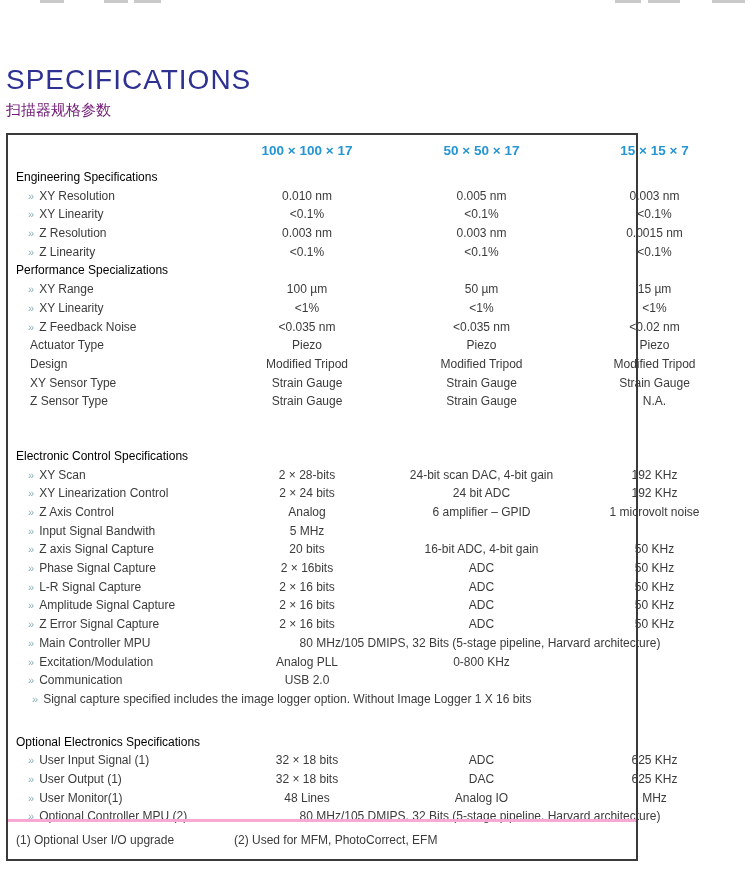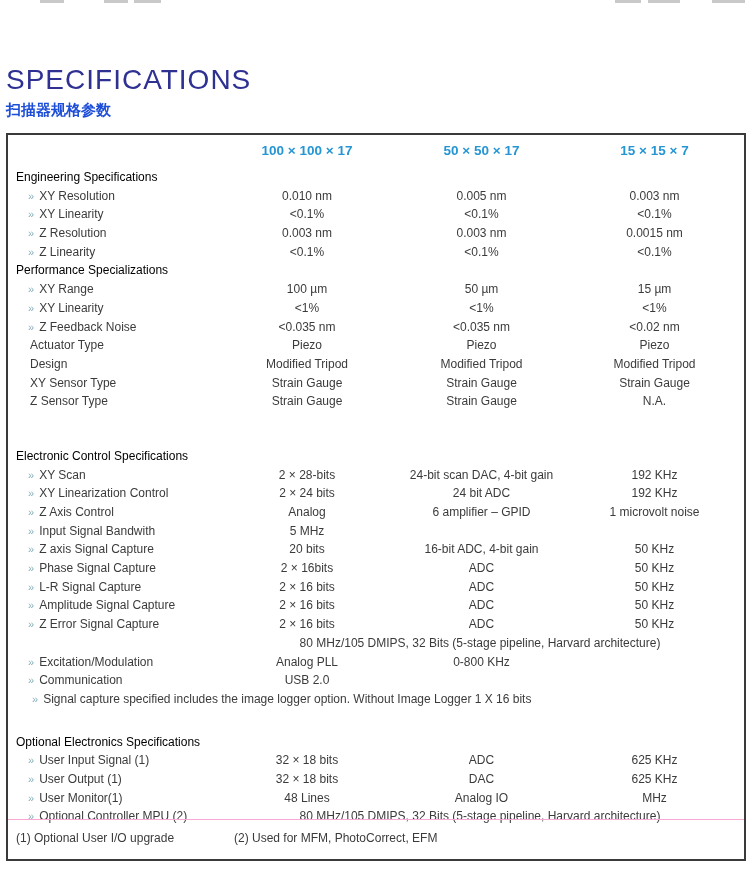--- a/index.html
+++ b/index.html
@@ -27,28 +27,28 @@
     font-size: 28px;
     font-weight: 400;
     letter-spacing: 1px;
     color: #2e3192;
   }
   .page-subtitle {
     position: absolute;
     left: 6px;
     top: 101px;
     font-size: 15px;
-    font-weight: 700;
-    color: #1d4ed8;
+    font-weight: 400;
+    color: #701a75;
   }
   .spec-table {
     position: absolute;
     left: 6px;
     top: 133px;
-    width: 740px;
+    width: 632px;
     height: 728px;
     border: 2px solid #3a3a3a;
     background: #fff;
     font-size: 12px;
   }
   .thead {
     display: grid;
     grid-template-columns: 212px 174px 175px 171px;
     padding-top: 8px;
     height: 28px;
@@ -77,21 +77,21 @@
   .row .val { text-align: center; white-space: nowrap; }
   .row .span-val { grid-column: 2 / 5; text-align: center; white-space: nowrap; }
   .row.section .label { padding-left: 8px; color: #000000; }
   .row.note .note-text { grid-column: 1 / 5; padding-left: 24px; white-space: nowrap; }
   .gap-lg { height: 36px; }
   .gap-md { height: 24px; }
   .tfoot {
     position: absolute;
     left: 0; right: 0; bottom: 0;
     height: 40px;
-    border-top: 1px solid #f9a8d4;
+    border-top: 3px solid #f9a8d4;
   }
   .tfoot .fn1 {
     position: absolute;
     left: 8px; top: 11px;
     white-space: nowrap;
   }
   .tfoot .fn2 {
     position: absolute;
     left: 226px; top: 11px;
     white-space: nowrap;
@@ -247,20 +247,21 @@
           <div class="val">ADC</div>
           <div class="val">50 KHz</div>
         </div>
         <div class="row">
           <div class="label bulleted"><span class="bullet">»</span>Z Error Signal Capture</div>
           <div class="val">2 × 16 bits</div>
           <div class="val">ADC</div>
           <div class="val">50 KHz</div>
         </div>
         <div class="row">
+          <div class="label bulleted"><span class="bullet">»</span>Main Controller MPU</div>
           <div class="span-val">80 MHz/105 DMIPS, 32 Bits (5-stage pipeline, Harvard architecture)</div>
         </div>
         <div class="row">
           <div class="label bulleted"><span class="bullet">»</span>Excitation/Modulation</div>
           <div class="val">Analog PLL</div>
           <div class="val">0-800 KHz</div>
           <div class="val"></div>
         </div>
         <div class="row">
           <div class="label bulleted"><span class="bullet">»</span>Communication</div>

